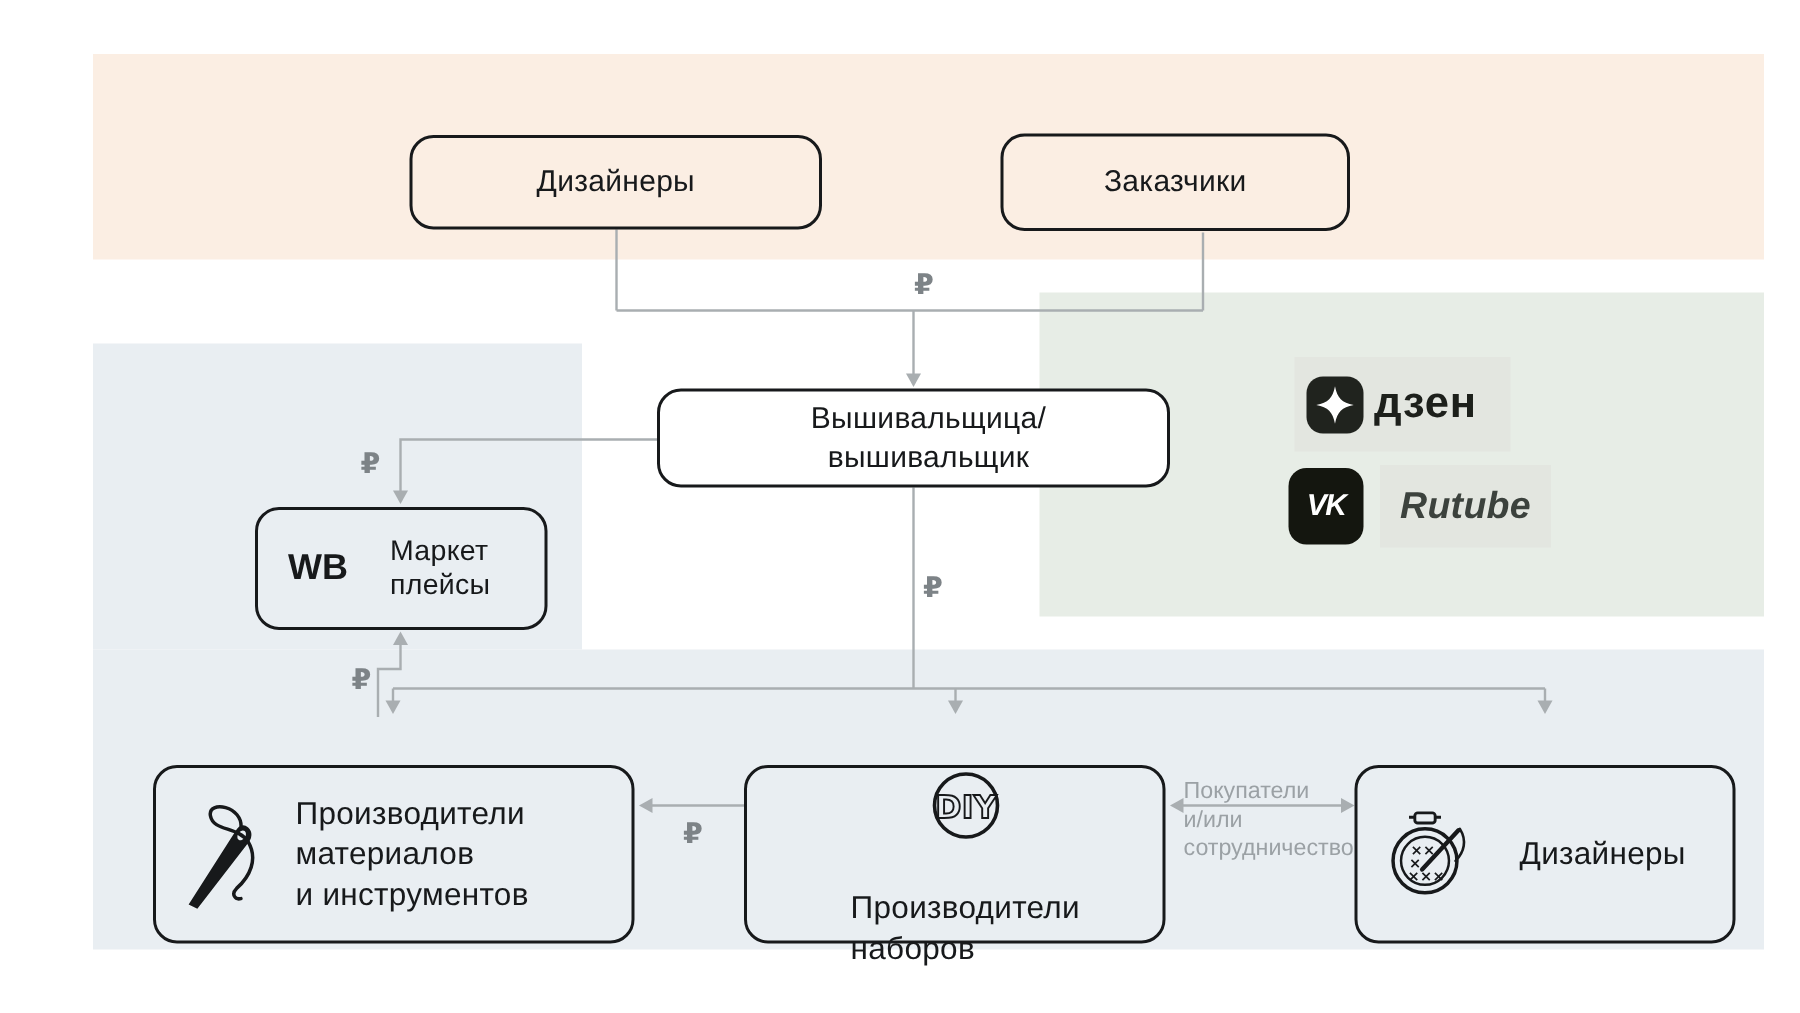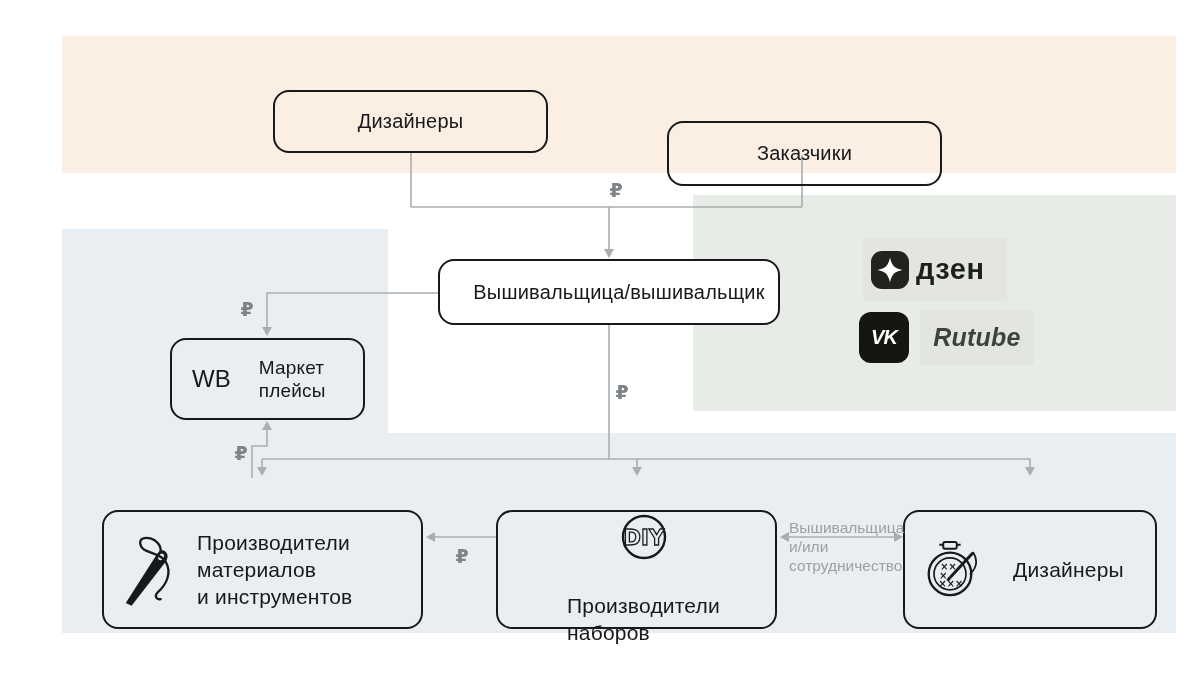--- a/index.html
+++ b/index.html
@@ -14,26 +14,26 @@
   #band-bottom{left:62px;top:433px;width:1114px;height:200px;background:var(--blue-panel);}
   #wires{position:absolute;left:0;top:0;width:1200px;height:675px;z-index:2;pointer-events:none;}
   #wires path{stroke:var(--line-gray);stroke-width:1.6;fill:none;}
   #wires polygon{fill:var(--line-gray);}
   .node{
     position:absolute;z-index:3;border:2px solid var(--text-dark);border-radius:16px;
     display:flex;align-items:center;justify-content:center;box-sizing:border-box;
     font-size:20px;font-weight:500;letter-spacing:.2px;
   }
   #node-buyers{left:273px;top:90px;width:275px;height:63px;}
-  #node-clients{left:667px;top:89px;width:275px;height:65px;margin-top:32px;}
+  #node-clients{left:667px;top:89px;width:233px;height:65px;}
   #node-embroiderer{left:438px;top:259px;width:342px;height:66px;background:var(--node-white);
-    flex-direction:row;line-height:26px;padding-left:20px;}
+    flex-direction:column;line-height:26px;padding-left:20px;}
   #node-marketplaces{left:170px;top:338px;width:195px;height:82px;justify-content:flex-start;
     padding-left:20px;gap:28px;}
-  #node-marketplaces .wb{font-size:24px;font-weight:400;letter-spacing:0;}
+  #node-marketplaces .wb{font-size:24px;font-weight:700;letter-spacing:0;}
   #node-marketplaces .mlines{font-size:19px;line-height:23px;}
   .bigbox{height:119px;top:478px;justify-content:flex-start;padding-left:14px;margin-top:32px;}
   #node-materials{left:102px;width:321px;gap:17px;}
   #node-kits{left:496px;width:281px;gap:30px;flex-direction:column;}
   #node-designers{left:903px;width:254px;gap:32px;}
   .bigbox .btext{font-size:21px;line-height:27px;font-weight:500;}
   .rub{
     position:absolute;z-index:4;width:28px;text-align:center;font-size:19px;font-weight:600;
     color:var(--rub-gray);font-family:"DejaVu Sans",sans-serif;
   }
@@ -86,21 +86,21 @@
     <polygon points="894,532 894,542 903,537"></polygon>
   </svg>
 
   <span class="rub" id="rub-top">₽</span>
   <span class="rub" id="rub-mkt">₽</span>
   <span class="rub" id="rub-up">₽</span>
   <span class="rub" id="rub-mid">₽</span>
   <span class="rub" id="rub-kits">₽</span>
 
   <div id="competition-label">
-    <div>Вышивальщица</div>
+    <div>Покупатели</div>
     <div>и/или</div>
     <div>сотрудничество</div>
   </div>
 
   <div class="node" id="node-buyers">
     <span>Дизайнеры</span>
   </div>
   <div class="node" id="node-clients">
     <span>Заказчики</span>
   </div>

